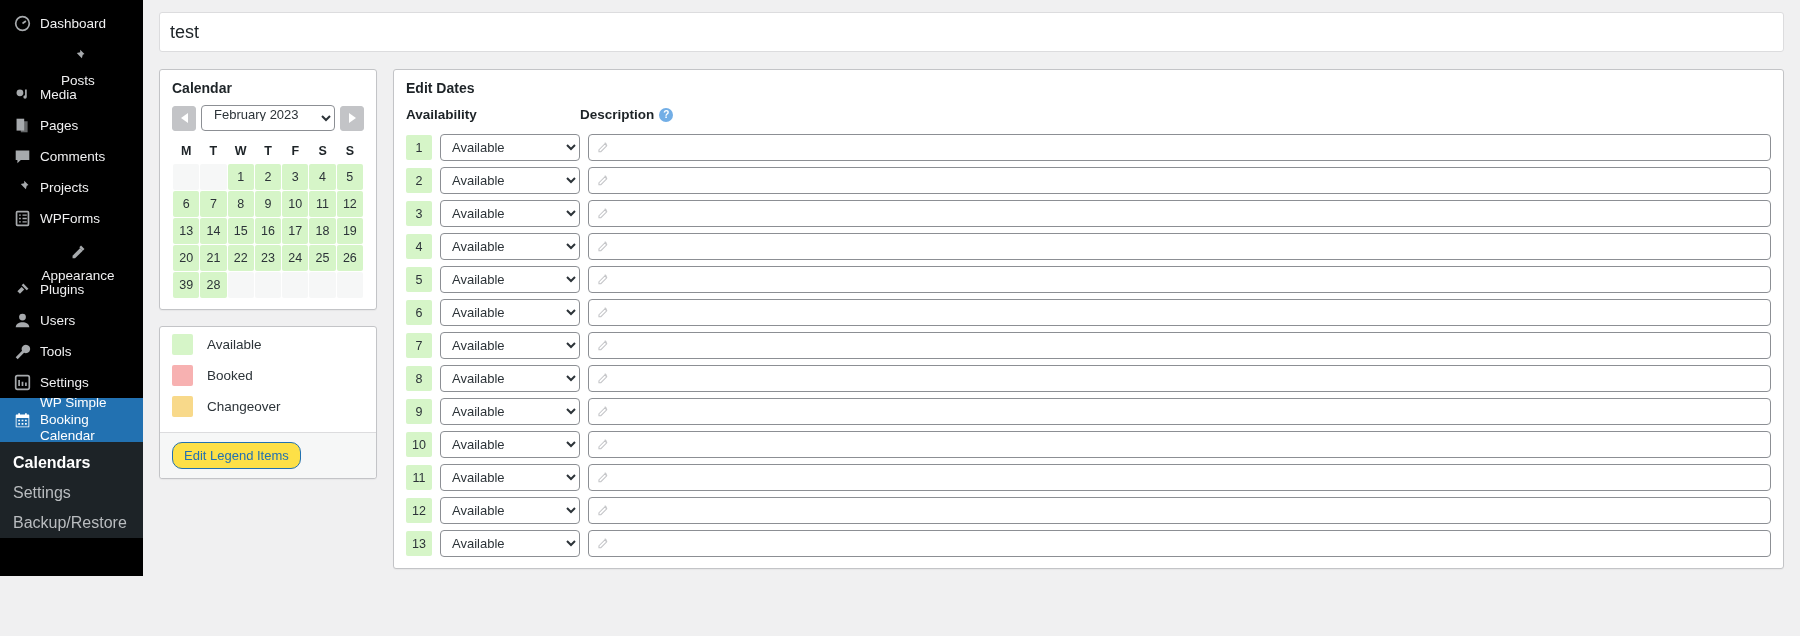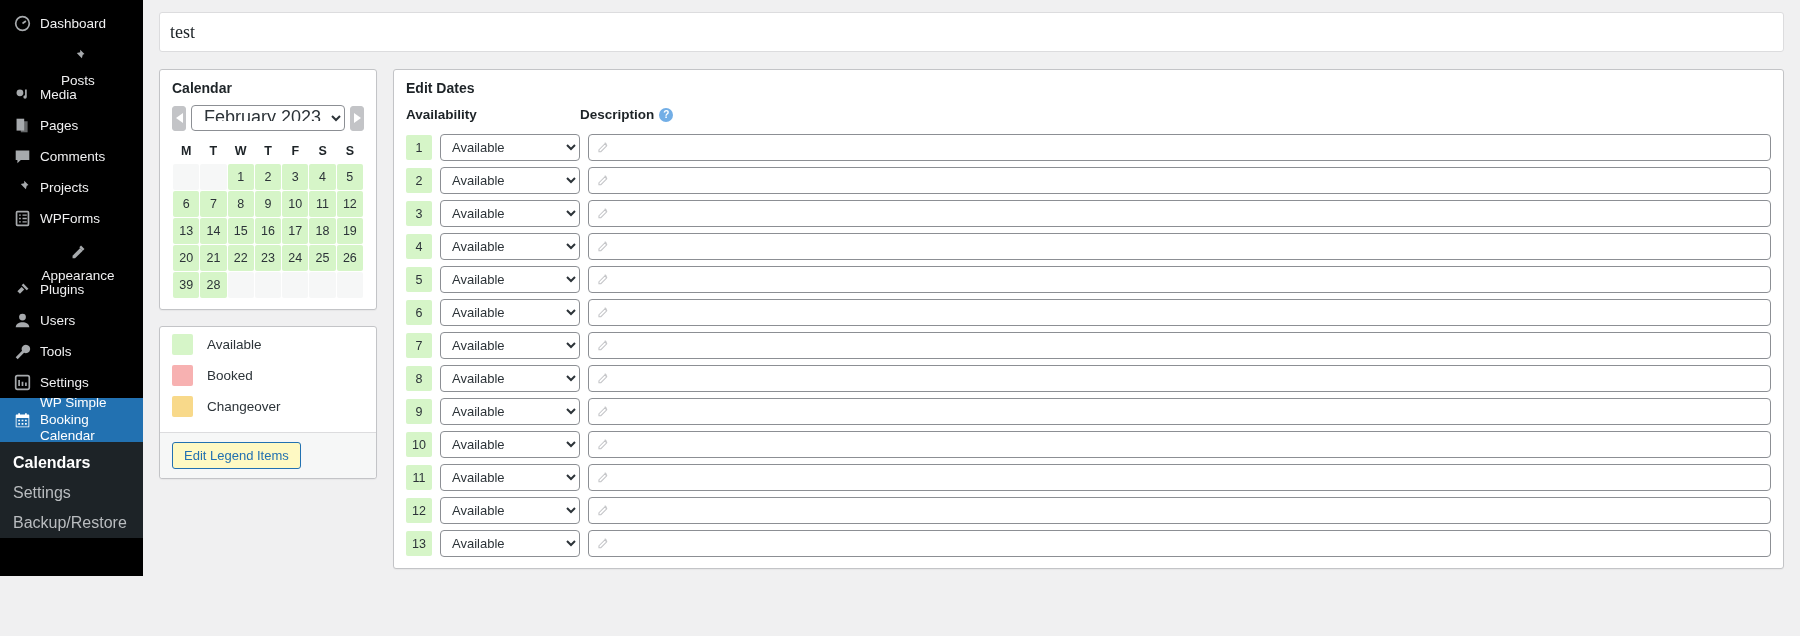--- a/index.html
+++ b/index.html
@@ -50,21 +50,21 @@
   .sub-item.active { color: #fff; font-weight: bold; }
 
   
   .main { flex: 1; height: 636px; background: #f0f0f1; padding: 12px 16px 0 16px;
           overflow: hidden; }
   .title-input {
     display: block; width: 100%; height: 40px;
     font-size: 18px; padding: 3px 10px;
     border: 1px solid #dcdcde; border-radius: 3px;
     background: #fff; color: #1d2327; margin-bottom: 17px;
-    font-family: Liberation Serif, serif;
+    font-family: Liberation Sans, sans-serif;
   }
   .columns { display: flex; gap: 16px; align-items: flex-start; margin-top: 12px; }
   .col-left { width: 218px; min-width: 218px; }
   .col-right { flex: 1; }
 
   .panel {
     background: #fff; border: 1px solid #c3c4c7;
     border-radius: 3px; box-shadow: 0 1px 1px rgba(0,0,0,.04);
     margin-bottom: 16px;
   }
@@ -81,21 +81,21 @@
     background: #c3c4c7; display: flex; align-items: center; justify-content: center;
     color: #fff;
   }
   .nav-btn .tri { width: 0; height: 0; }
   .tri-l { border-top: 5px solid transparent; border-bottom: 5px solid transparent;
            border-right: 7px solid #fff; }
   .tri-r { border-top: 5px solid transparent; border-bottom: 5px solid transparent;
            border-left: 7px solid #fff; }
   .month-sel {
     flex: 1; height: 26px; border: 1px solid #8c8f94; border-radius: 4px;
-    background: #fff; font-size: 18px; color: #2c3338;
+    background: #fff; font-size: 13px; color: #2c3338;
     padding: 0 6px 9px 8px; font-family: "Liberation Sans", sans-serif;
   }
   .cal-table { width: 100%; border-collapse: separate; border-spacing: 1px; }
   .cal-table th {
     font-size: 12.5px; color: #1d2327; font-weight: bold;
     height: 25px; text-align: center; padding: 0;
   }
   .cal-table td {
     width: 27px; height: 26px; text-align: center;
     font-size: 12.5px; color: #2c3338; padding: 0;
@@ -107,22 +107,22 @@
   
   .legend-body { padding: 2px 12px 10px 12px; }
   .legend-row { display: flex; align-items: center; gap: 14px; height: 31px; }
   .swatch { width: 21px; height: 21px; border-radius: 2px; }
   .legend-lbl { font-size: 13.5px; color: #2c3338; }
   .panel-foot {
     border-top: 1px solid #dcdcde; background: #f6f7f7;
     padding: 9px 12px; border-radius: 0 0 3px 3px;
   }
   .btn-sec {
-    background: #fef9c3; border: 1px solid #2271b1; color: #2271b1;
-    border-radius: 3px; font-size: 13px; padding: 5px 11px;
+    background: #fde047; border: 1px solid #2271b1; color: #2271b1;
+    border-radius: 10px; font-size: 13px; padding: 5px 11px;
     font-family: "Liberation Sans", sans-serif;
   }
 
   
   .dates-body { padding: 0 12px 8px 12px; }
   .dates-head { display: flex; align-items: center; padding: 2px 0 9px 0; }
   .h-avail { width: 174px; font-size: 13.5px; font-weight: bold; color: #1d2327; }
   .h-desc { font-size: 13.5px; font-weight: bold; color: #1d2327;
             display: flex; align-items: center; gap: 5px; }
   .help-ico {

